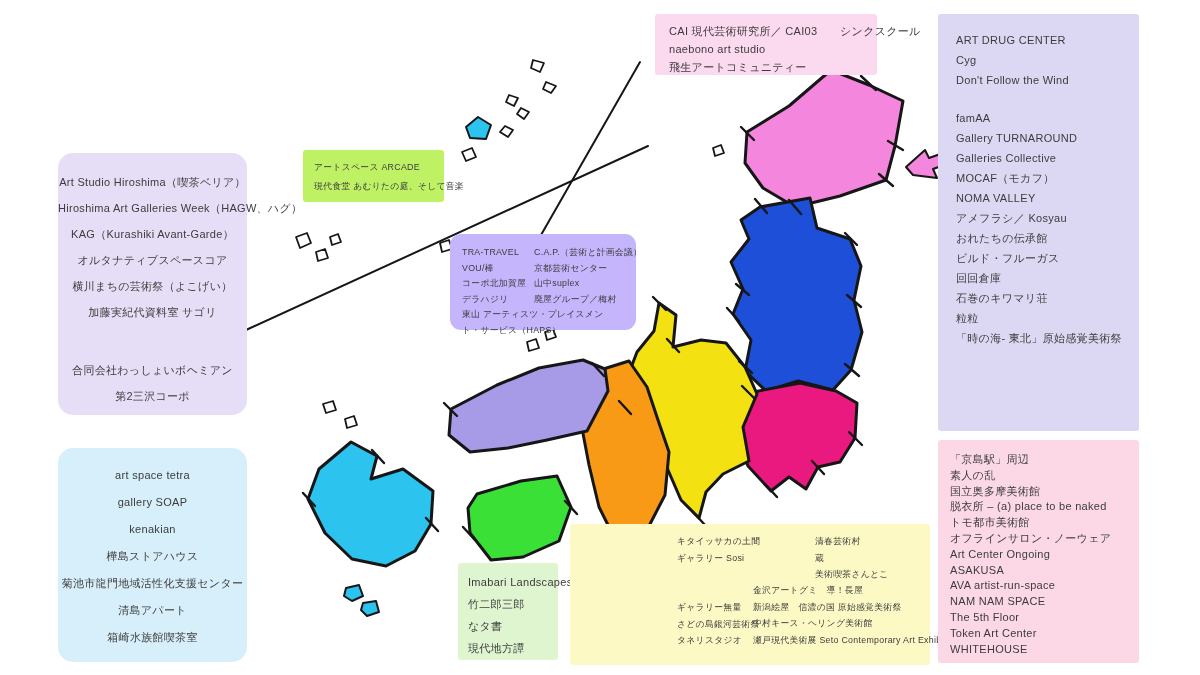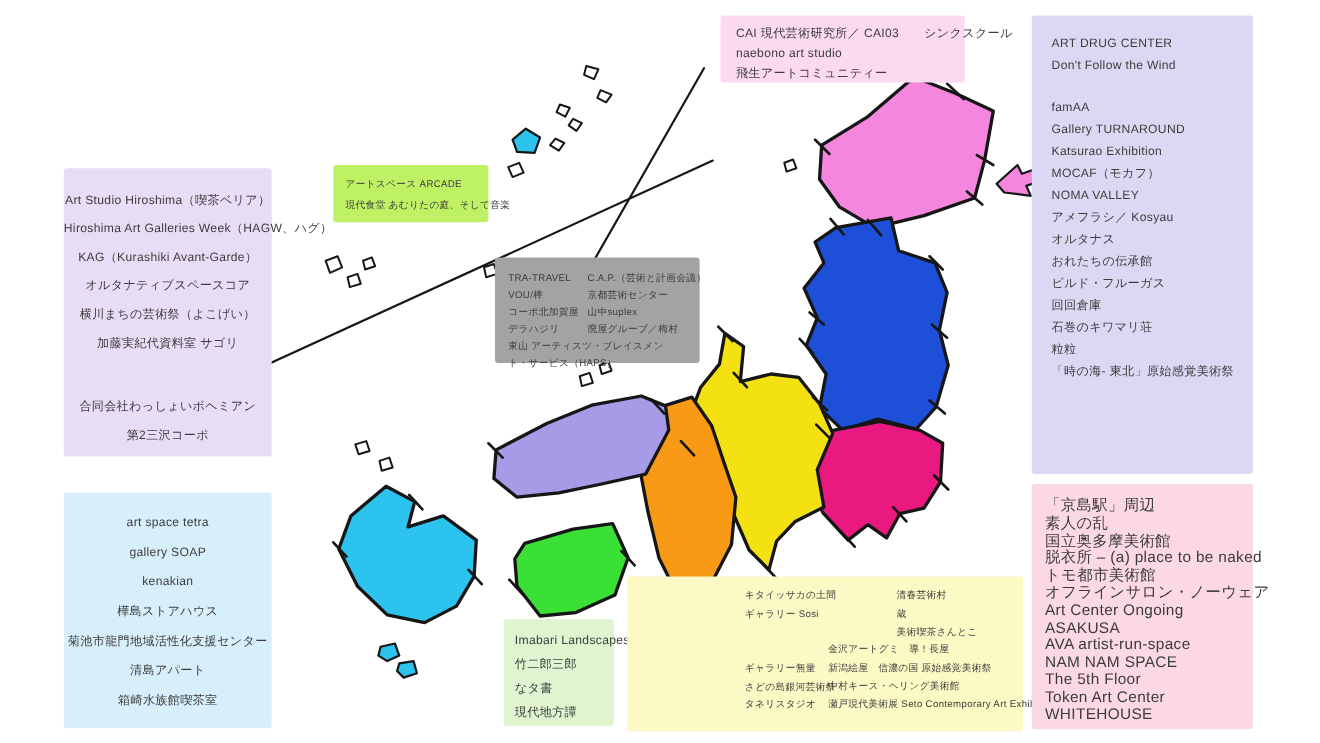--- a/index.html
+++ b/index.html
@@ -14,21 +14,21 @@
   
   .region { stroke-width:3; stroke-linejoin:round; }
   .region.thin { stroke-width:2; }
   .conn { stroke-width:2; fill:none; stroke-linecap:round; }
   .doodles polygon { fill:#ffffff; stroke-width:1.8; stroke-linejoin:round; }
   .ticks path { stroke-width:2.4; stroke-linecap:round; fill:none; }
 
   
   .box { position:absolute; font-size:11px; letter-spacing:.3px; border-radius:3px; }
   .box .ln { white-space:nowrap; }
-  .center { text-align:center; }
+  .center { text-align:center;border-radius:15px; }
   .list .li { white-space:nowrap; }
   .lh20 .li { height:20px; line-height:20px; }
   .lh22 .li { height:22px; line-height:22px; }
   .lh26 .li { height:26px; line-height:26px; }
   .lh27 .li { height:27px; line-height:27px; }
   .lh158 .li { height:15.8px; line-height:15.8px; }
   .gap32 { margin-top:32px; }
   .gap46 { margin-top:18px; }
   .abs { position:absolute; }
   .plist .li { height:15.5px; line-height:15.5px; white-space:nowrap; }
@@ -147,40 +147,40 @@
         <div class="li">樺島ストアハウス</div>
         <div class="li">菊池市龍門地域活性化支援センター</div>
         <div class="li">清島アパート</div>
         <div class="li">箱崎水族館喫茶室</div>
       </div>
   </div>
 
   <div class="box" style="left: 938px; top: 14px; width: 201px; height: 417px; padding: 16px 0px 0px 18px; background-color: rgb(220, 216, 244);">
     <div class="list lh20">
         <div class="li">ART DRUG CENTER</div>
+        <div class="li">Cyg</div>
         <div class="li">Don't Follow the Wind</div>
       </div>
     <div class="list lh20 gap46">
         <div class="li">famAA</div>
         <div class="li">Gallery TURNAROUND</div>
-        <div class="li">Katsurao Exhibition</div>
+        <div class="li">Galleries Collective</div>
         <div class="li">MOCAF（モカフ）</div>
         <div class="li">NOMA VALLEY</div>
         <div class="li">アメフラシ／ Kosyau</div>
-        <div class="li">オルタナス</div>
         <div class="li">おれたちの伝承館</div>
         <div class="li">ビルド・フルーガス</div>
         <div class="li">回回倉庫</div>
         <div class="li">石巻のキワマリ荘</div>
         <div class="li">粒粒</div>
         <div class="li">「時の海- 東北」原始感覚美術祭</div>
       </div>
   </div>
 
-  <div class="box" style="left: 450px; top: 234px; width: 186px; height: 96px; font-size: 8.8px; background-color: #a3a3a3;">
+  <div class="box" style="left: 450px; top: 234px; width: 186px; height: 96px; font-size: 8.8px; background-color: #c4b5fd; border-radius: 11px;">
     <div class="list plist wrap abs" style="left:12px;top:11px;width:152px;">
         <div class="li">TRA-TRAVEL</div>
         <div class="li">VOU/棒</div>
         <div class="li">コーポ北加賀屋</div>
         <div class="li">デラハジリ</div>
         <div class="li">東山 アーティスツ・プレイスメント・サービス（HAPS）</div>
       </div>
     <div class="list plist abs" style="left:84px;top:11px;">
         <div class="li">C.A.P.（芸術と計画会議）</div>
         <div class="li">京都芸術センター</div>
@@ -214,21 +214,21 @@
         <div class="li">中村キース・ヘリング美術館</div>
         <div class="li">瀬戸現代美術展 Seto Contemporary Art Exhibition</div>
       </div>
     <div class="list ylist abs" style="left:245px;top:9px;">
         <div class="li">清春芸術村</div>
         <div class="li">蔵</div>
         <div class="li">美術喫茶さんとこ</div>
       </div>
   </div>
 
-  <div class="box" style="left: 938px; top: 440px; width: 201px; height: 223px; padding: 12px 0px 1px 12px; font-size: 14px; background-color: rgb(252, 216, 231);">
+  <div class="box" style="left: 938px; top: 440px; width: 201px; height: 223px; padding: 12px 0px 1px 12px; font-size: 11px; background-color: rgb(252, 216, 231);">
     <div class="list lh158">
         <div class="li">「京島駅」周辺</div>
         <div class="li">素人の乱</div>
         <div class="li">国立奥多摩美術館</div>
         <div class="li">脱衣所 – (a) place to be naked</div>
         <div class="li">トモ都市美術館</div>
         <div class="li">オフラインサロン・ノーウェア</div>
         <div class="li">Art Center Ongoing</div>
         <div class="li">ASAKUSA</div>
         <div class="li">AVA artist-run-space</div>

